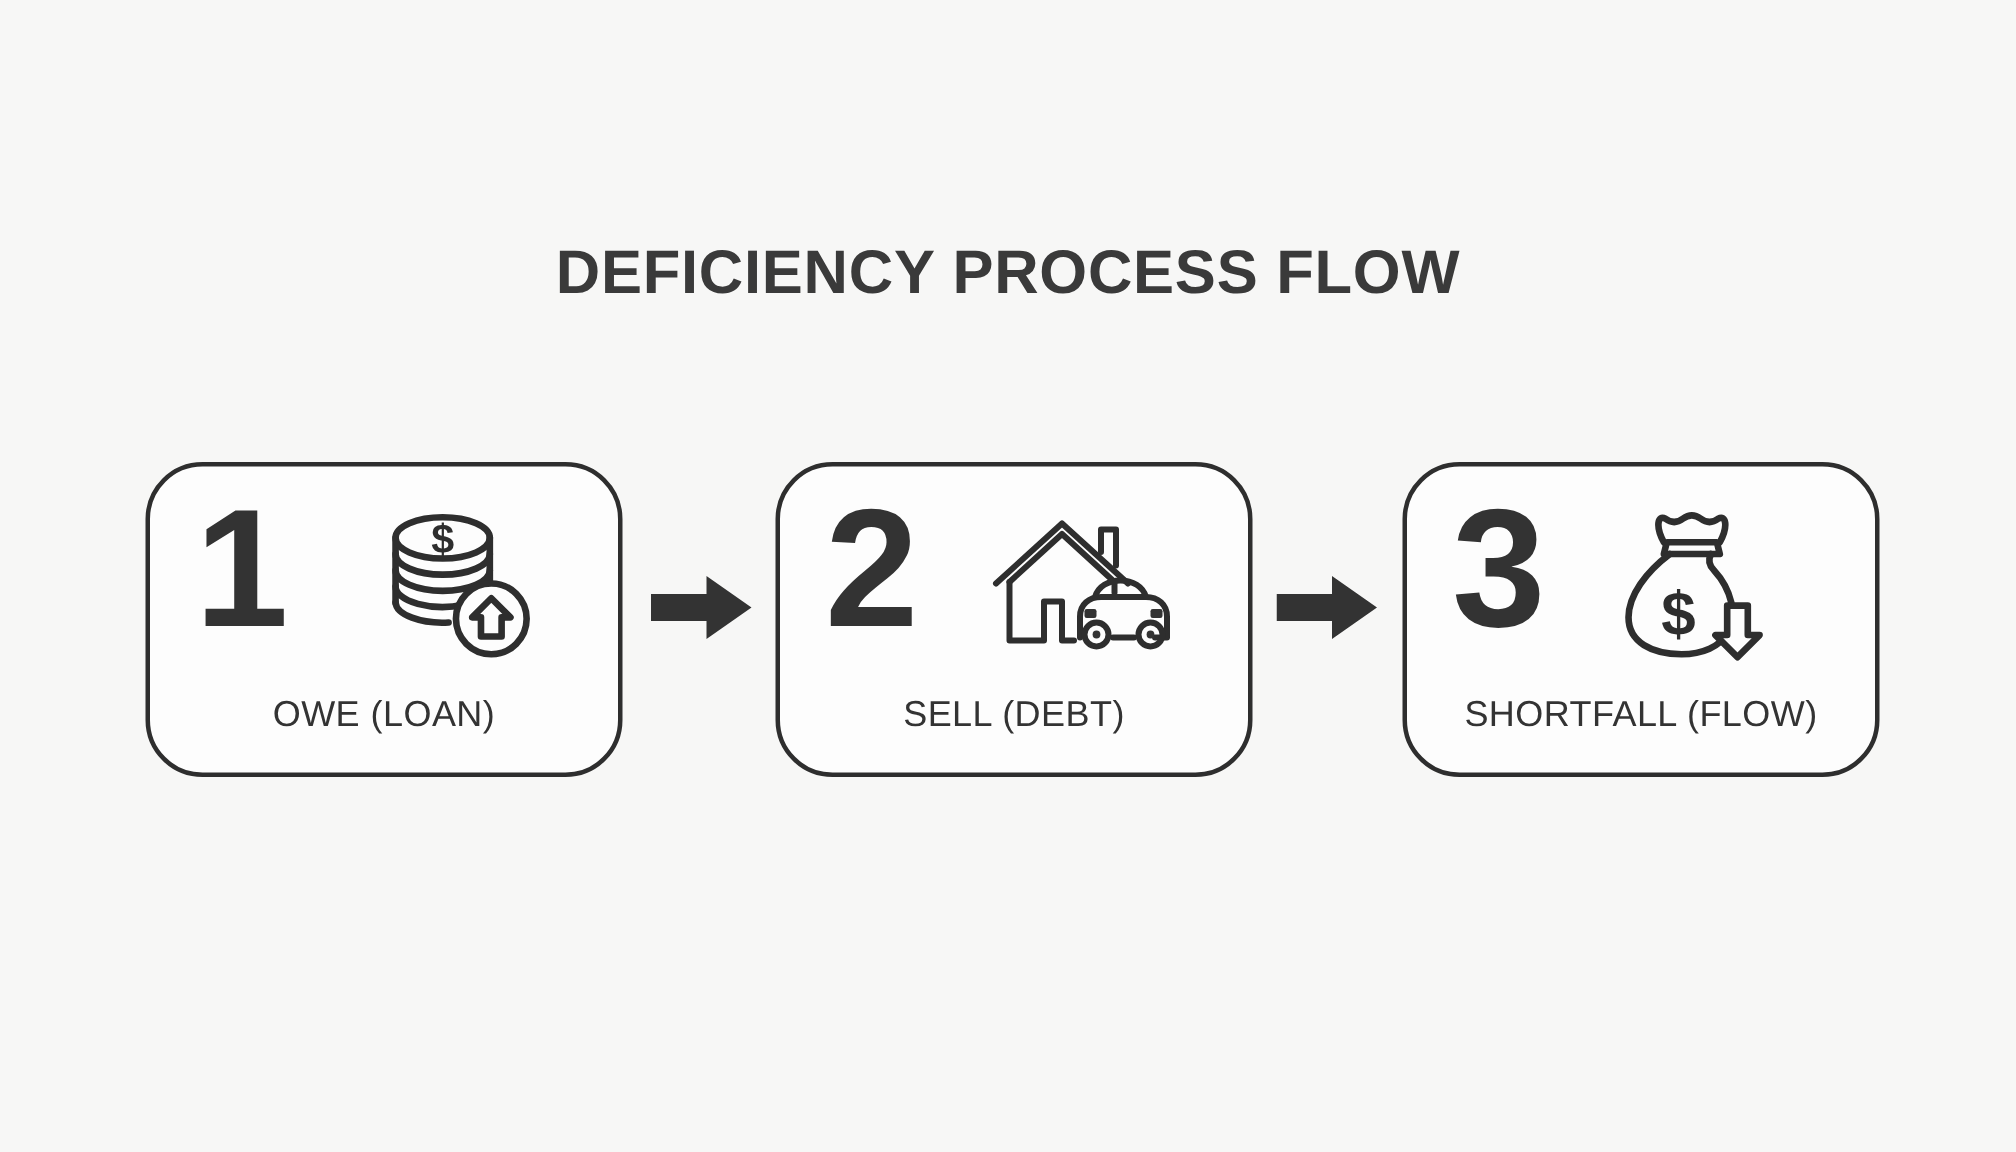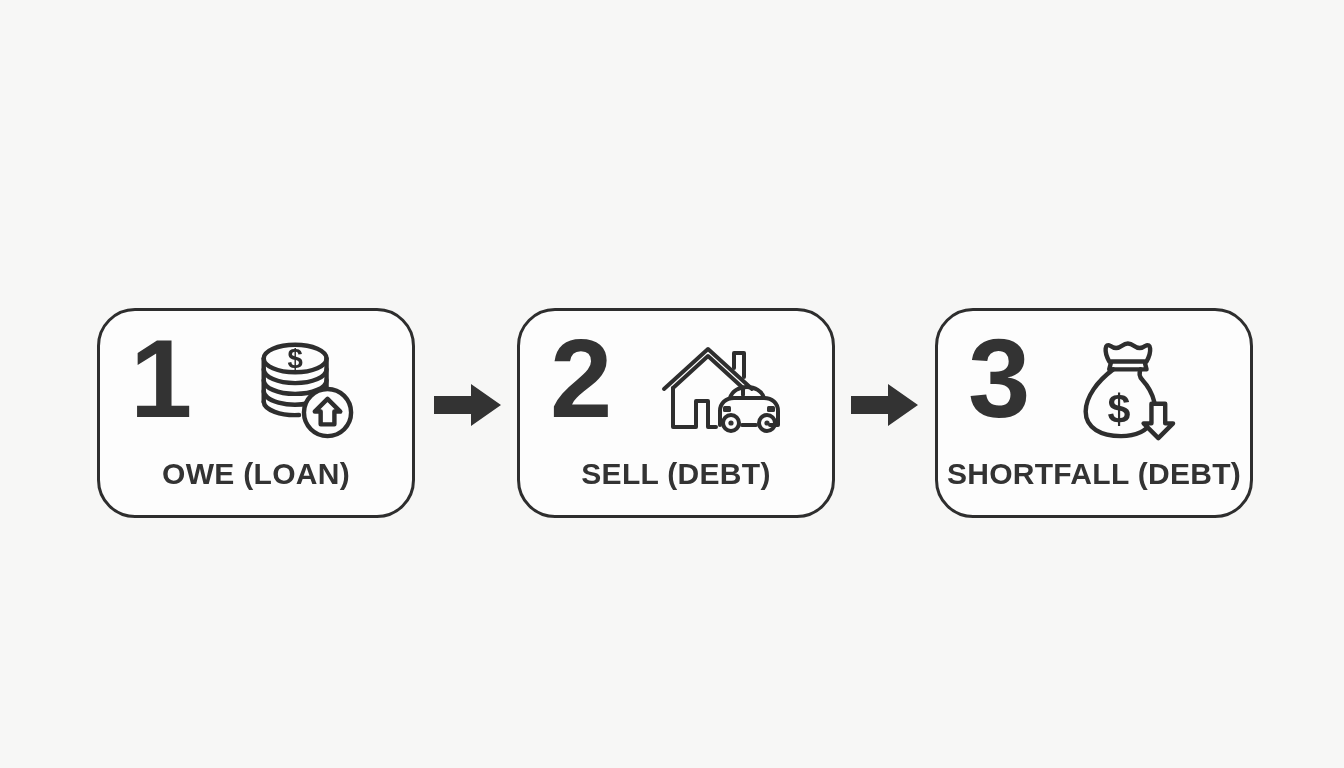--- a/index.html
+++ b/index.html
@@ -51,22 +51,22 @@
     width:108px; height:108px;
   }
   .box-2 .step-icon { left:136px; width:126px; }
   .box-3 .step-icon { left:130px; }
 
   .step-label {
     position:absolute;
     bottom:24px; left:0;
     width:100%;
     text-align:center;
-    font-size:30px;
-    font-weight:bold;
+    font-size:24px;
+    font-weight:normal;
     letter-spacing:0.3px;
     color:#333333;
   }
 
   .flow-arrow {
     position:absolute;
     top:383px;
     width:68px; height:44px;
   }
   .arrow-1 { left:434px; }
@@ -81,20 +81,21 @@
     font-family:"Liberation Sans", sans-serif;
     font-weight:bold;
     fill:#2e2e2e;
   }
 </style>
 </head>
 <body>
 
 <div class="stage">
 
+  <div class="title">DEFICIENCY PROCESS FLOW</div>
 
   <div class="step-box box-1">
     <div class="step-number">1</div>
     <div class="step-icon">
       <svg viewBox="0 0 110 110" aria-hidden="true">
 
         <path class="stroke" d="M16,24 V68"></path>
         <path class="stroke" d="M80,24 V55"></path>
         <path class="stroke" d="M16,68 a32,14 0 0 0 36,13.5"></path>
         <path class="stroke" d="M16,35 a32,14 0 0 0 64,0"></path>
@@ -157,16 +158,16 @@
         <path class="stroke" d="M42,27 C36,16 38,8 43,11 C47,14 51,14 55,11 C59,8 63,8 67,11 C71,14 75,14 79,11 C84,8 86,16 80,27"></path>
 
         <path class="stroke" d="M44,27 H78 L80,35 H42 Z"></path>
 
         <path class="stroke" d="M46,35 C30,47 18,63 18,78 C18,95 34,103 54,103 C68,103 80,98 86,88 C92,77 88,59 76,46 C73,43 72,39 74,35"></path>
         <text class="icon-dollar" x="52" y="90" font-size="42" text-anchor="middle">$</text>
 
         <path class="mask" d="M92,105 L77,90 H85 V70 H99 V90 H107 Z"></path>
       </svg>
     </div>
-    <div class="step-label">SHORTFALL (DEBT)</div>
+    <div class="step-label">SHORTFALL (FLOW)</div>
   </div>
 
 </div>
 
 </body></html>

